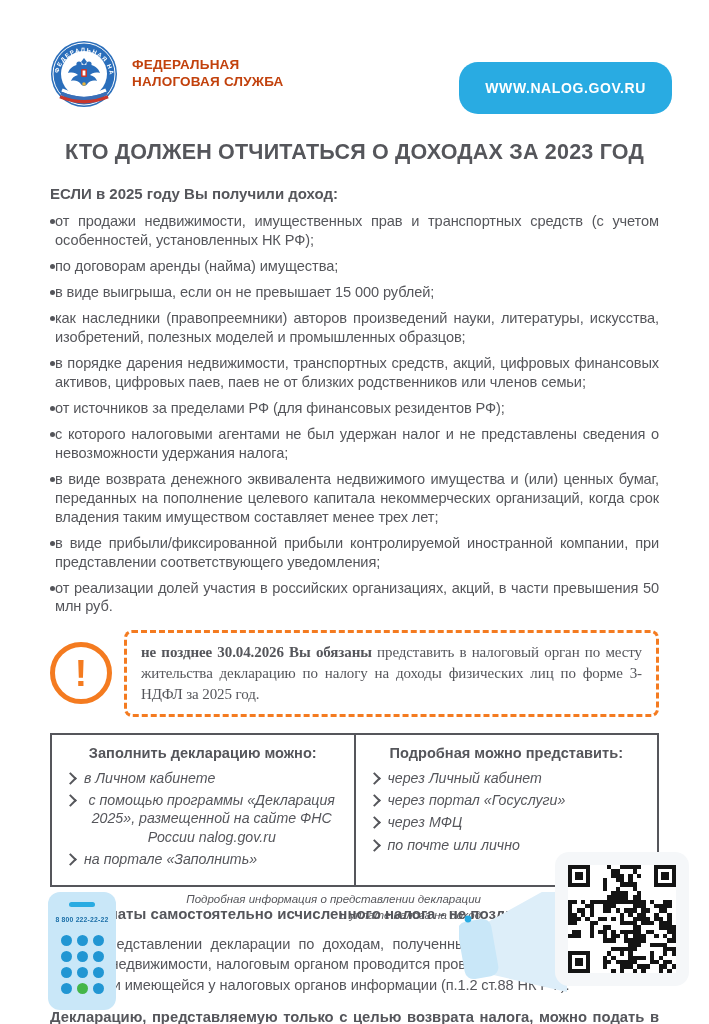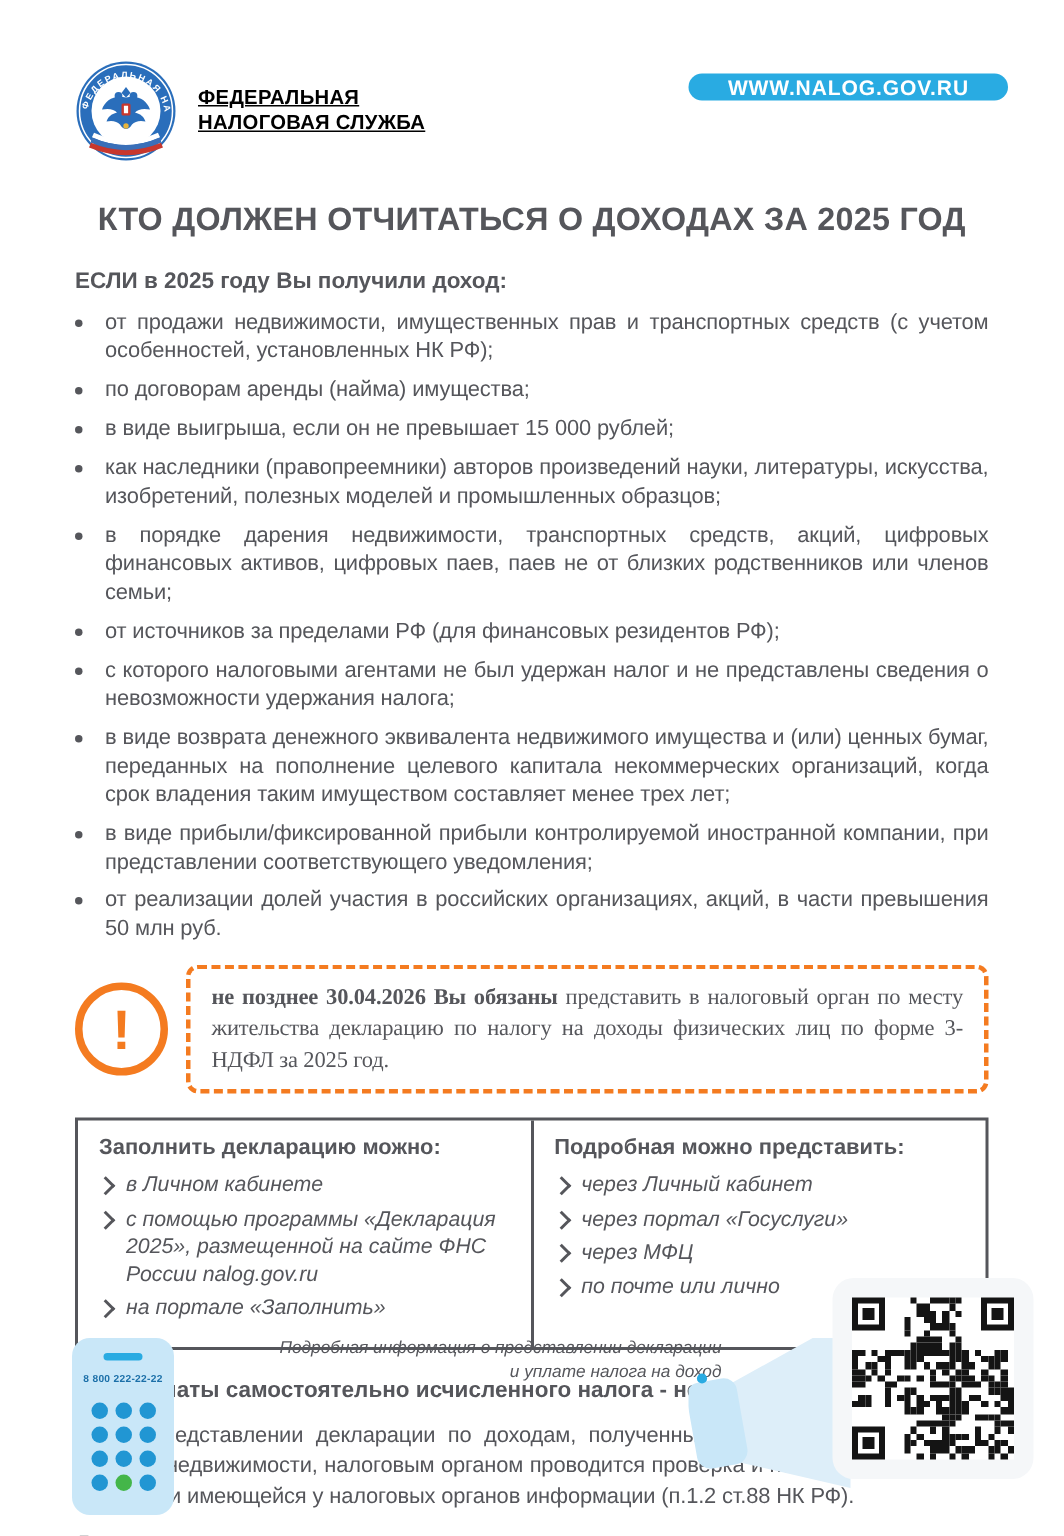--- a/index.html
+++ b/index.html
@@ -3,42 +3,42 @@
 <meta charset="utf-8">
 <style>
   html,body{margin:0;padding:0;background:#fff;}
   .page{position:relative;width:709px;height:1024px;background:#fff;overflow:hidden;
         font-family:"Liberation Sans","DejaVu Sans",sans-serif;color:#55565B;}
   
   .header{display:flex;align-items:flex-start;justify-content:space-between;
           padding:40px 37px 0 50px;}
   .brand{display:flex;align-items:center;gap:14px;}
   .brand-text{font-size:13.5px;font-weight:bold;letter-spacing:.2px;line-height:1.25;
-              color:#000000;text-transform:uppercase;text-decoration:underline;}
-  .site-pill{margin-top:9px;background:#29ABE2;color:#fff;font-weight:bold;
-             font-size:14px;letter-spacing:.6px;padding:1px 26px;border-radius:19px;}
+              color:#c2410c;text-transform:uppercase;}
+  .site-pill{margin-top:22px;background:#29ABE2;color:#fff;font-weight:bold;
+             font-size:14px;letter-spacing:.6px;padding:18px 26px;border-radius:19px;}
   
   .title{margin:26px 50px 0;text-align:center;font-size:21.5px;font-weight:800;
          letter-spacing:.2px;color:#55565B;}
   .intro{margin:20px 50px 0;font-size:15px;font-weight:800;}
   
   .bullets{margin:10px 50px 0;padding:0;list-style:none;}
-  .bullets li{display:flex;gap:15px;margin:7px 0;font-size:14.6px;line-height:1.3;}
+  .bullets li{display:flex;gap:0;margin:7px 0;font-size:14.6px;line-height:1.3;}
   .dot{flex:0 0 auto;width:5px;height:5px;border-radius:50%;background:#55565B;margin-top:7px;}
   .btext{text-align:justify;letter-spacing:-0.1px;}
   
   .warning{display:flex;align-items:center;gap:12px;margin:14px 50px 0;}
   .warn-icon{flex:0 0 auto;width:52px;height:52px;border:5px solid #F47B20;border-radius:50%;
              display:flex;align-items:center;justify-content:center;
              color:#F47B20;font-size:37px;font-weight:800;line-height:1;}
   .warn-box{border:3px dashed #F47B20;border-radius:8px;padding:9px 14px;
             font-size:15px;line-height:1.38;text-align:justify;letter-spacing:-0.1px;font-family:Liberation Serif, serif;}
   .warn-box b{font-weight:800;}
   
-  .twocol{display:flex;margin:16px 50px 0;border:2px solid #55565B;}
+  .twocol{display:flex;margin:16px 50px 0;border:2px solid #55565B;text-align:center;}
   .col{flex:1 1 50%;padding:10px 14px 12px;}
   .col + .col{border-left:2px solid #55565B;}
   .col-title{font-size:14.6px;font-weight:800;margin-bottom:8px;}
   .col ul{margin:0;padding:0;list-style:none;font-style:italic;}
   .col li{display:flex;gap:9px;margin:4px 0;font-size:14.2px;line-height:1.3;}
   .chev{flex:0 0 auto;width:7px;height:7px;border-top:2px solid #55565B;
         border-right:2px solid #55565B;transform:rotate(45deg);margin-top:5px;}
   
   .deadline{margin:18px 50px 0;font-size:15px;font-weight:800;}
   .para{margin:12px 50px 0;font-size:14.6px;line-height:1.4;text-align:justify;letter-spacing:-0.1px;}
@@ -103,21 +103,21 @@
         </g>
       </svg>
       <div class="brand-text">
         <div>ФЕДЕРАЛЬНАЯ</div>
         <div>НАЛОГОВАЯ СЛУЖБА</div>
       </div>
     </div>
     <div class="site-pill">WWW.NALOG.GOV.RU</div>
   </div>
 
-  <div class="title">КТО ДОЛЖЕН ОТЧИТАТЬСЯ О ДОХОДАХ ЗА 2025 ГОД</div>
+  <div class="title">КТО ДОЛЖЕН ОТЧИТАТЬСЯ О ДОХОДАХ ЗА 2023 ГОД</div>
   <div class="intro">ЕСЛИ в 2025 году Вы получили доход:</div>
 
   <ul class="bullets">
     <li>
         <span class="dot"></span>
         <span class="btext">от продажи недвижимости, имущественных прав и транспортных средств (с учетом особенностей, установленных НК РФ);</span>
       </li>
     <li>
         <span class="dot"></span>
         <span class="btext">по договорам аренды (найма) имущества;</span>

